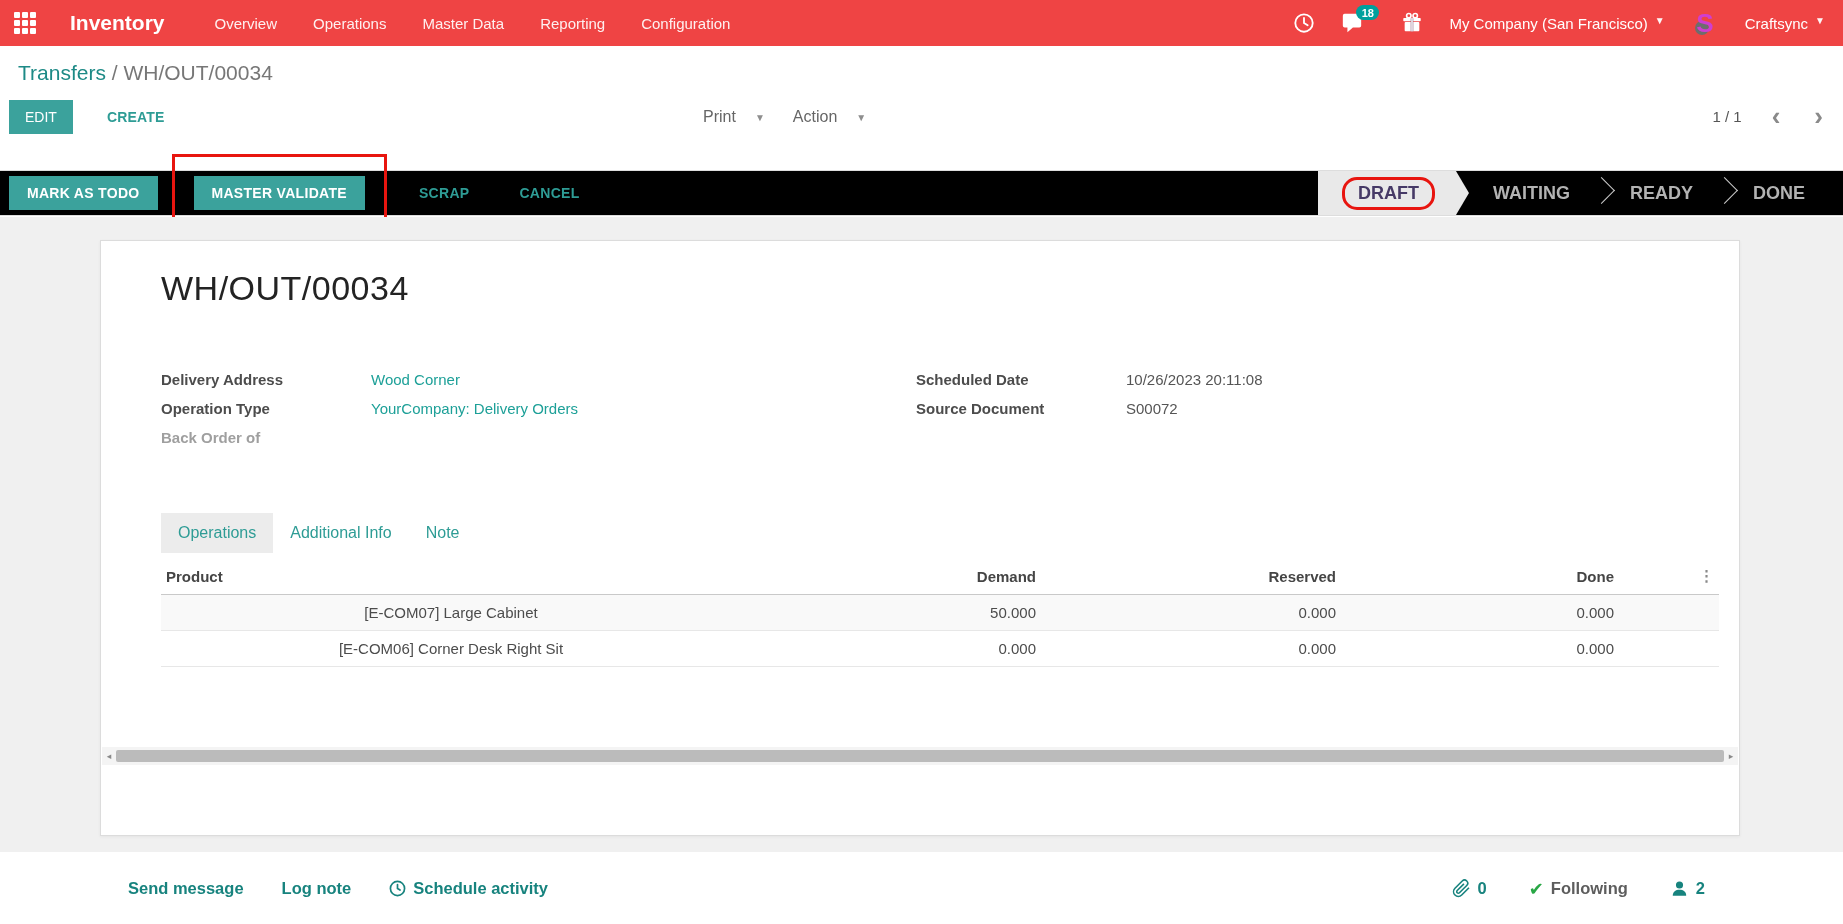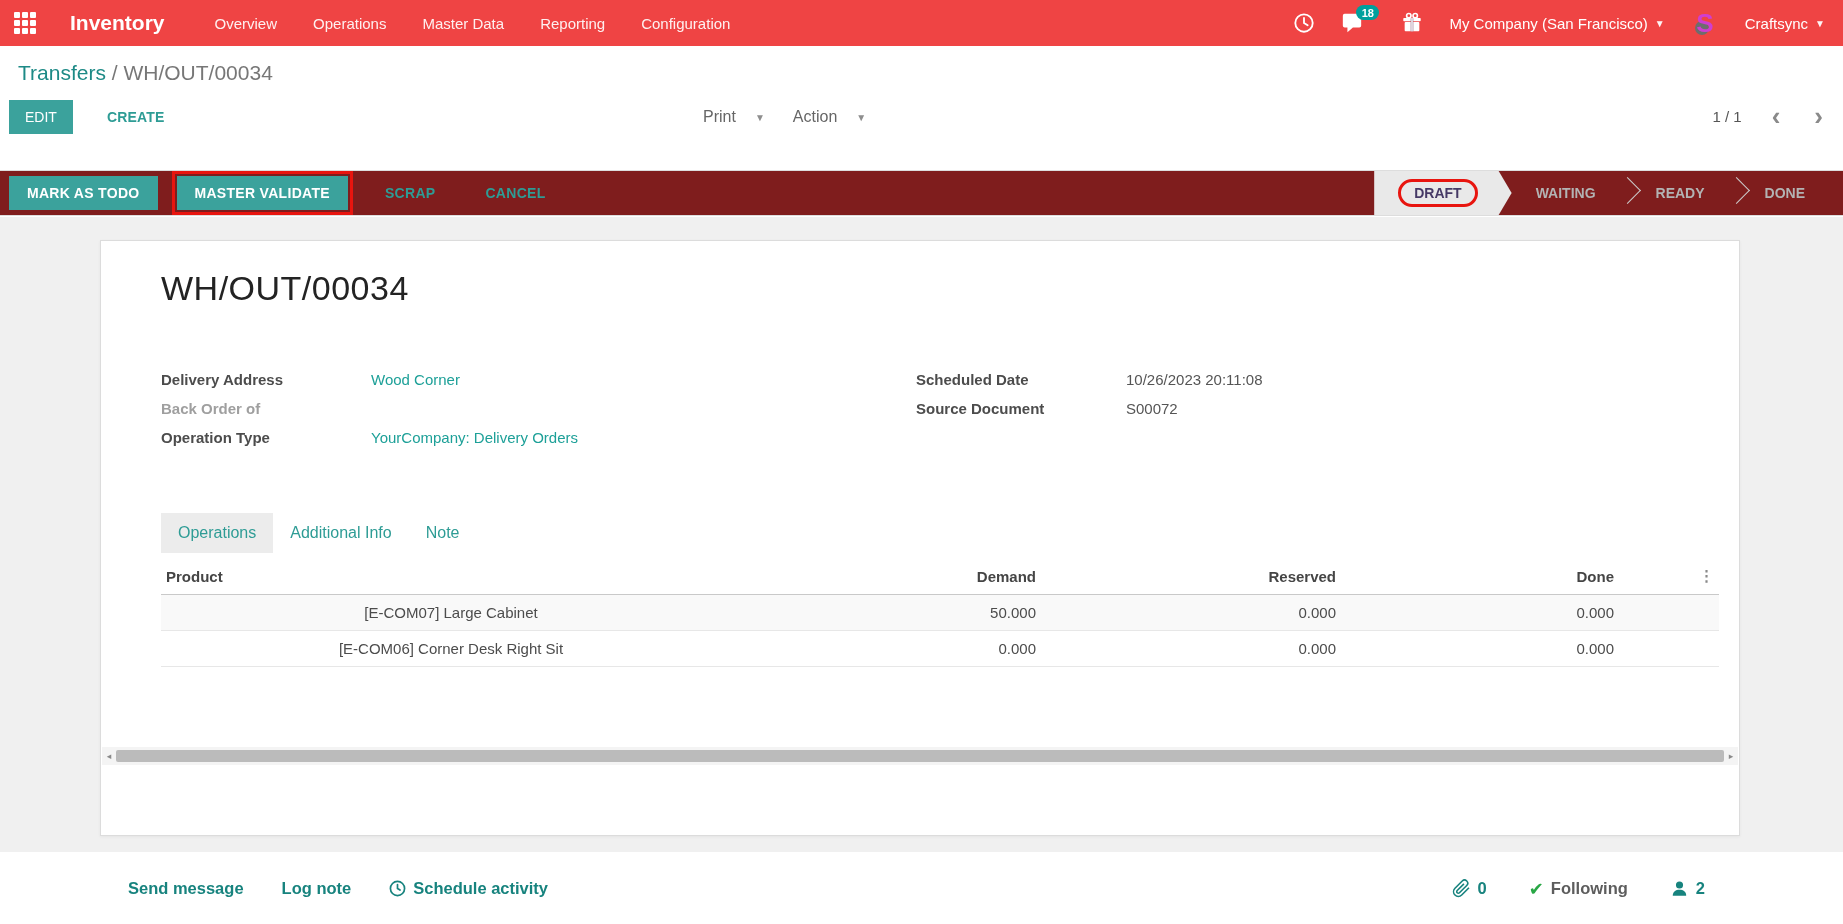--- a/index.html
+++ b/index.html
@@ -13,21 +13,21 @@
   .apps-icon { width:22px; height:22px; margin:0 12px 0 14px; display:grid;
                grid-template-columns:repeat(3,6px); grid-template-rows:repeat(3,6px); gap:2px; cursor:pointer; }
   .apps-icon i { background:#fff; border-radius:1px; }
   .app-name { font-size:21px; font-weight:bold; margin:0 50px 0 22px; cursor:pointer; }
   .nav-menu { display:flex; gap:36px; font-size:15px; }
   .nav-menu span { color:rgba(255,255,255,.92); cursor:pointer; }
   .nav-right { margin-left:auto; display:flex; align-items:center; gap:26px; padding-right:18px; font-size:15px; }
   .nav-ico { position:relative; width:22px; height:22px; display:inline-flex; cursor:pointer; }
   .badge { position:absolute; top:-7px; right:-16px; background:#00A09D; color:#fff;
            font-size:11px; font-weight:bold; border-radius:9px; padding:1.5px 5.5px; }
-  .nav-drop { display:inline-flex; align-items:center; gap:7px; cursor:pointer; }
+  .nav-drop { display:inline-flex; gap:7px; cursor:pointer; }
   .caret { font-size:10px; opacity:.95; }
   .avatar { width:28px; height:28px; display:inline-flex; cursor:pointer; }
 
   
   .panel { position:absolute; top:46px; left:0; width:100%; height:170px; background:#fff; }
   .breadcrumb { padding:15px 0 0 18px; font-size:21px; }
   .bc-link { color:#1d8a86; cursor:pointer; }
   .bc-rest { color:#777; }
   .control-row { position:absolute; top:54px; left:0; width:100%; height:38px; }
   .btn { border:none; cursor:pointer; font-family:inherit; }
@@ -35,28 +35,28 @@
   .btn-flat { background:none; color:#2E9C95; font-size:14px; font-weight:bold; padding:9px 14px; letter-spacing:.2px; }
   .cp-left { position:absolute; left:9px; top:0; display:flex; gap:20px; }
   .cp-center { position:absolute; left:703px; top:8px; display:flex; gap:28px; font-size:16px; color:#666; }
   .dropdown { cursor:pointer; display:inline-flex; align-items:center; gap:19px; }
   .dropdown .caret { color:#888; }
   .pager { position:absolute; right:20px; top:6px; display:flex; align-items:center; gap:30px;
            font-size:15px; color:#555; }
   .pg-btn { font-size:26px; color:#8a8a8a; cursor:pointer; line-height:20px; font-weight:bold; }
 
   
-  .statusbar { position:absolute; top:170px; left:0; width:100%; height:46px; background:#7f1d1d;
+  .statusbar { position:absolute; top:170px; left:0; width:100%; height:46px; background:#000000;
                border-top:1px solid #ddd; border-bottom:1px solid #ddd;
                display:flex; align-items:center; }
   .sb-left { display:flex; align-items:center; gap:14px; padding-left:9px; }
   .btn-sb { font-weight:bold; font-size:14px; letter-spacing:.3px; padding:9px 18px; }
-  .annot-red { border:3px solid #E8150F; padding:2px; display:inline-flex;align-items:flex-end; }
+  .annot-red { border:3px solid #E8150F; padding:19px; display:inline-flex;align-items:flex-end; }
   .pipeline { margin-left:auto; display:flex; align-items:stretch; height:100%; padding-right:14px; }
-  .pl-step { display:flex; align-items:center; padding:0 24px; font-size:14px; font-weight:bold;
+  .pl-step { display:flex; align-items:center; padding:0 24px; font-size:18px; font-weight:bold;
              color:#b3b3b3; position:relative; cursor:pointer; }
   .pl-step.active { background:#e9e9e9; color:#463A66;
         clip-path:polygon(0 0, calc(100% - 13px) 0, 100% 50%, calc(100% - 13px) 100%, 0 100%);
         padding-right:34px; }
   .pl-sep { width:12px; position:relative; }
   .pl-sep::before { content:""; position:absolute; top:10px; left:-2px; width:18px; height:18px;
         border-top:1px solid #ccc; border-right:1px solid #ccc; transform:rotate(45deg); }
   .annot-pill { border:3px solid #E8150F; border-radius:15px; padding:3px 13px; }
 
   
@@ -225,26 +225,26 @@
   <div class="sheet">
     <h1>WH/OUT/00034</h1>
 
     <div class="fields">
       <div class="fcol-left">
         <div class="frow">
           <span class="flabel">Delivery Address</span>
           <span class="fval link">Wood Corner</span>
         </div>
         <div class="frow">
+          <span class="flabel">Operation Type</span>
+          <span class="fval link">YourCompany: Delivery Orders</span>
+        </div>
+        <div class="frow">
           <span class="flabel muted">Back Order of</span>
           <span class="fval"></span>
-        </div>
-        <div class="frow">
-          <span class="flabel">Operation Type</span>
-          <span class="fval link">YourCompany: Delivery Orders</span>
         </div>
       </div>
       <div class="fcol-right">
         <div class="frow">
           <span class="flabel">Scheduled Date</span>
           <span class="fval">10/26/2023 20:11:08</span>
         </div>
         <div class="frow">
           <span class="flabel">Source Document</span>
           <span class="fval">S00072</span>

